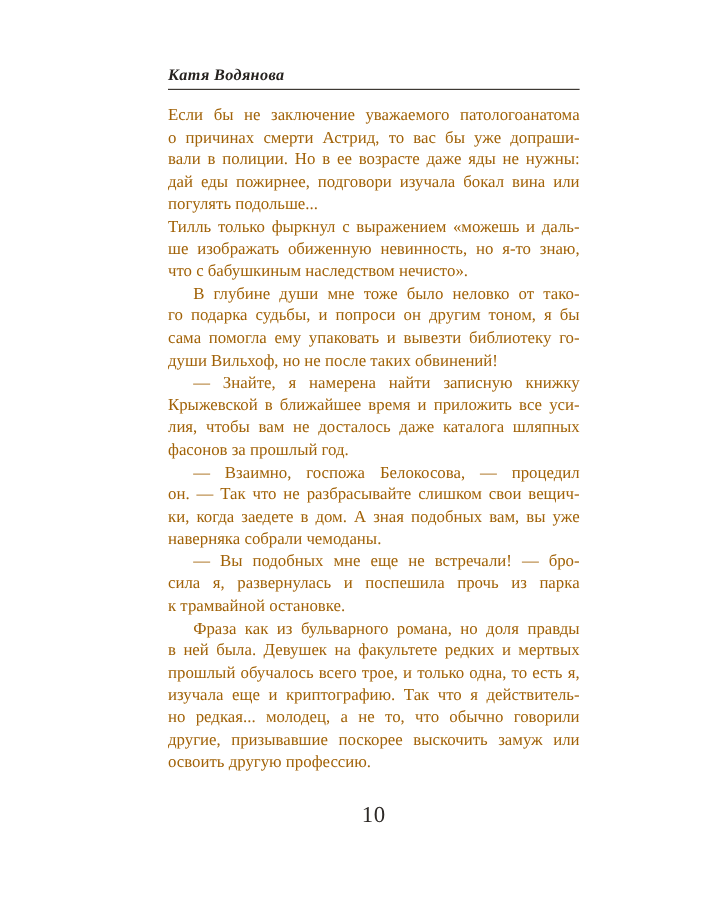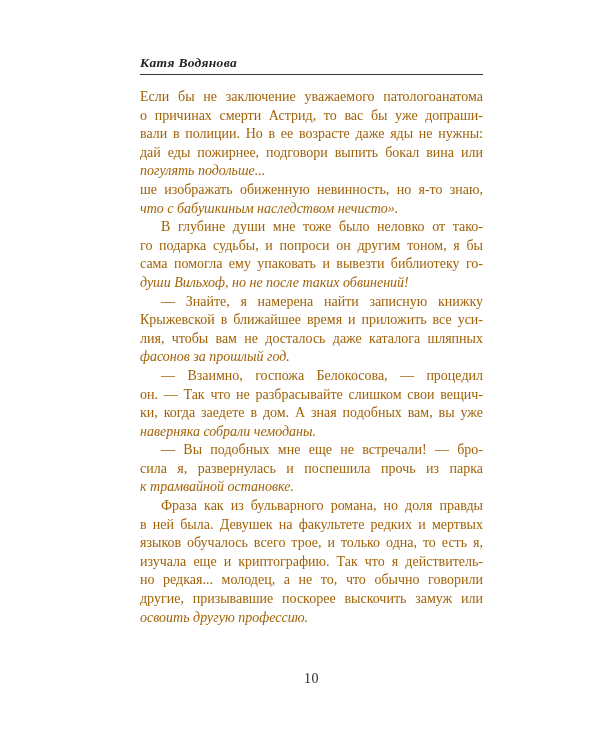--- a/index.html
+++ b/index.html
@@ -45,74 +45,74 @@
   }
   .line {
     height: 18.6px;
     line-height: 18.6px;
     white-space: nowrap;
     text-align: justify;
     text-align-last: justify;
   }
   .line.end {
     text-align-last: left;
-    font-style: italic;
   }
   .line.indent {
     text-indent: 21px;
   }
   .page-footer {
     position: absolute;
     left: 140px;
     top: 669px;
     width: 343px;
     text-align: center;
   }
   .page-number {
-    font-size: 14px;
+    font-size: 19px;
     color: #2e2a27;
     letter-spacing: 0.5px;
   }
 </style>
 </head>
 <body>
 
 <div class="page" style="background: rgb(255, 255, 255);">
 
   <div class="running-header">
     <div class="author">Катя Водянова</div>
     <hr class="header-rule">
   </div>
 
   <div class="body-text" style="color: #a16207;">
       <div class="line">Если бы не заключение уважаемого патологоанатома</div>
       <div class="line">о причинах смерти Астрид, то вас бы уже допраши-</div>
       <div class="line">вали в полиции. Но в ее возрасте даже яды не нужны:</div>
-      <div class="line">дай еды пожирнее, подговори выпить бокал вина или</div>
+      <div class="line">дай еды пожирнее, подговори изучала бокал вина или</div>
       <div class="line end">погулять подольше...</div>
+      <div class="line">Тилль только фыркнул с выражением «можешь и даль-</div>
       <div class="line">ше изображать обиженную невинность, но я-то знаю,</div>
       <div class="line end">что с бабушкиным наследством нечисто».</div>
       <div class="line indent">В глубине души мне тоже было неловко от тако-</div>
       <div class="line">го подарка судьбы, и попроси он другим тоном, я бы</div>
       <div class="line">сама помогла ему упаковать и вывезти библиотеку го-</div>
       <div class="line end">души Вильхоф, но не после таких обвинений!</div>
       <div class="line indent">— Знайте, я намерена найти записную книжку</div>
       <div class="line">Крыжевской в ближайшее время и приложить все уси-</div>
       <div class="line">лия, чтобы вам не досталось даже каталога шляпных</div>
       <div class="line end">фасонов за прошлый год.</div>
       <div class="line indent">— Взаимно, госпожа Белокосова, — процедил</div>
       <div class="line">он. — Так что не разбрасывайте слишком свои вещич-</div>
       <div class="line">ки, когда заедете в дом. А зная подобных вам, вы уже</div>
       <div class="line end">наверняка собрали чемоданы.</div>
       <div class="line indent">— Вы подобных мне еще не встречали! — бро-</div>
       <div class="line">сила я, развернулась и поспешила прочь из парка</div>
       <div class="line end">к трамвайной остановке.</div>
       <div class="line indent">Фраза как из бульварного романа, но доля правды</div>
       <div class="line">в ней была. Девушек на факультете редких и мертвых</div>
-      <div class="line">языков обучалось всего трое, и только одна, то есть я,</div>
+      <div class="line">прошлый обучалось всего трое, и только одна, то есть я,</div>
       <div class="line">изучала еще и криптографию. Так что я действитель-</div>
       <div class="line">но редкая... молодец, а не то, что обычно говорили</div>
       <div class="line">другие, призывавшие поскорее выскочить замуж или</div>
       <div class="line end">освоить другую профессию.</div>
     </div>
 
   <div class="page-footer">
     <span class="page-number">10</span>
   </div>
 

